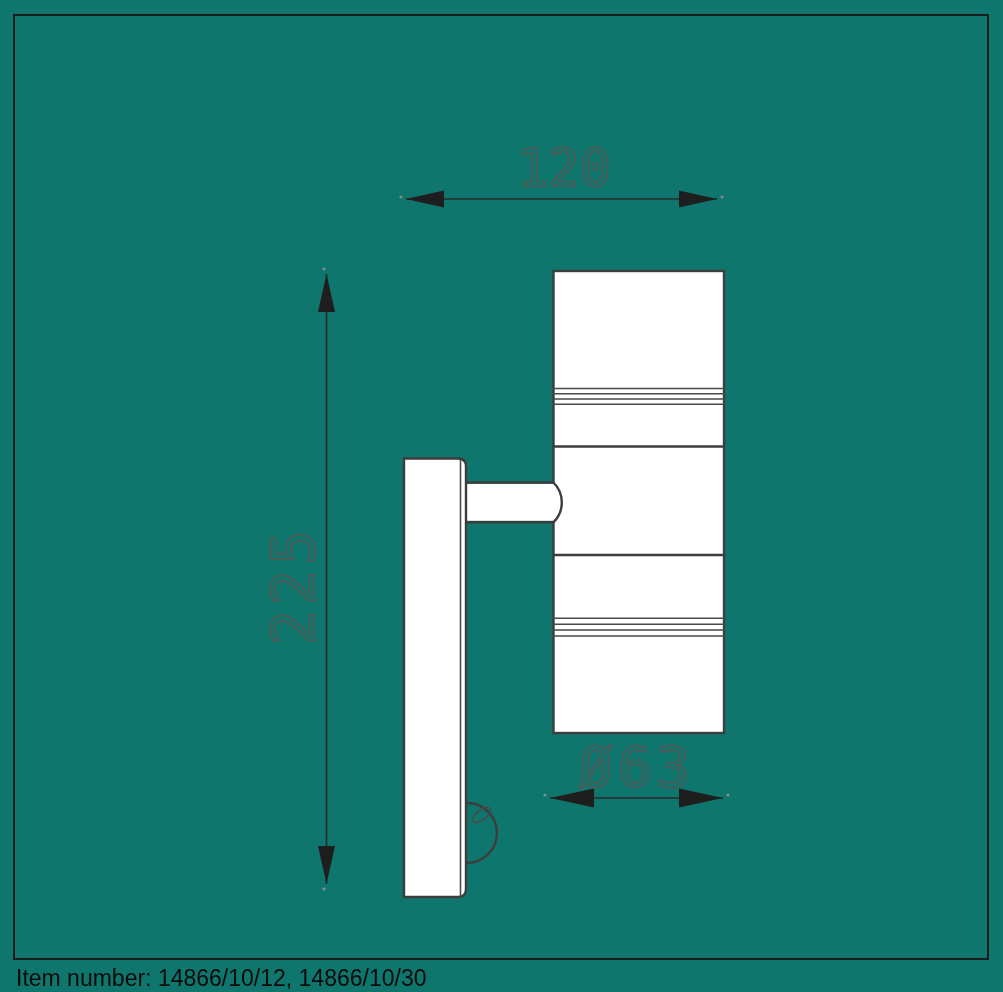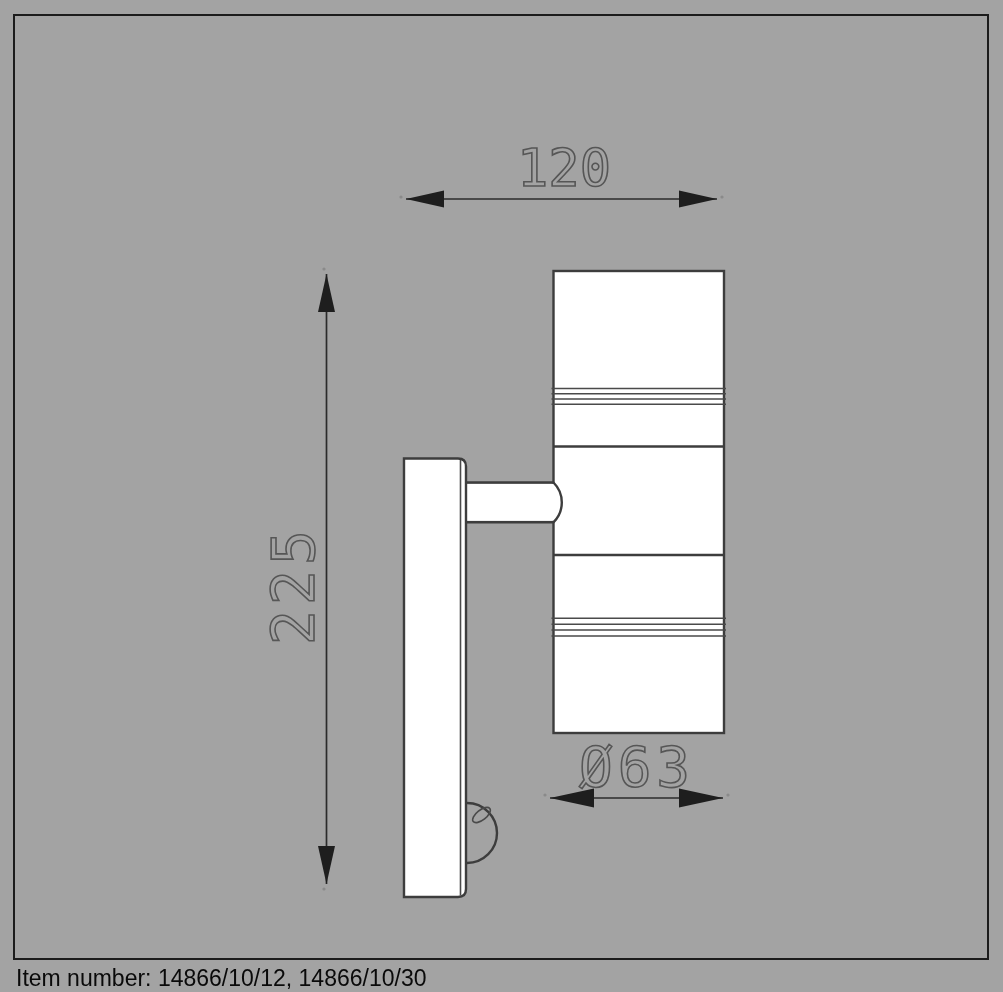--- a/index.html
+++ b/index.html
@@ -4,21 +4,21 @@
 <style>
   html, body {
     margin: 0;
     padding: 0;
     background: #ffffff;
   }
   .page {
     position: relative;
     width: 1003px;
     height: 992px;
-    background: #a3a3a3;
+    background: #0f766e;
     font-family: "Liberation Sans", sans-serif;
     overflow: hidden;
   }
   svg { display: block; }
 
   .frame {
     fill: none;
     stroke: #1c1c1c;
     stroke-width: 2;
   }

